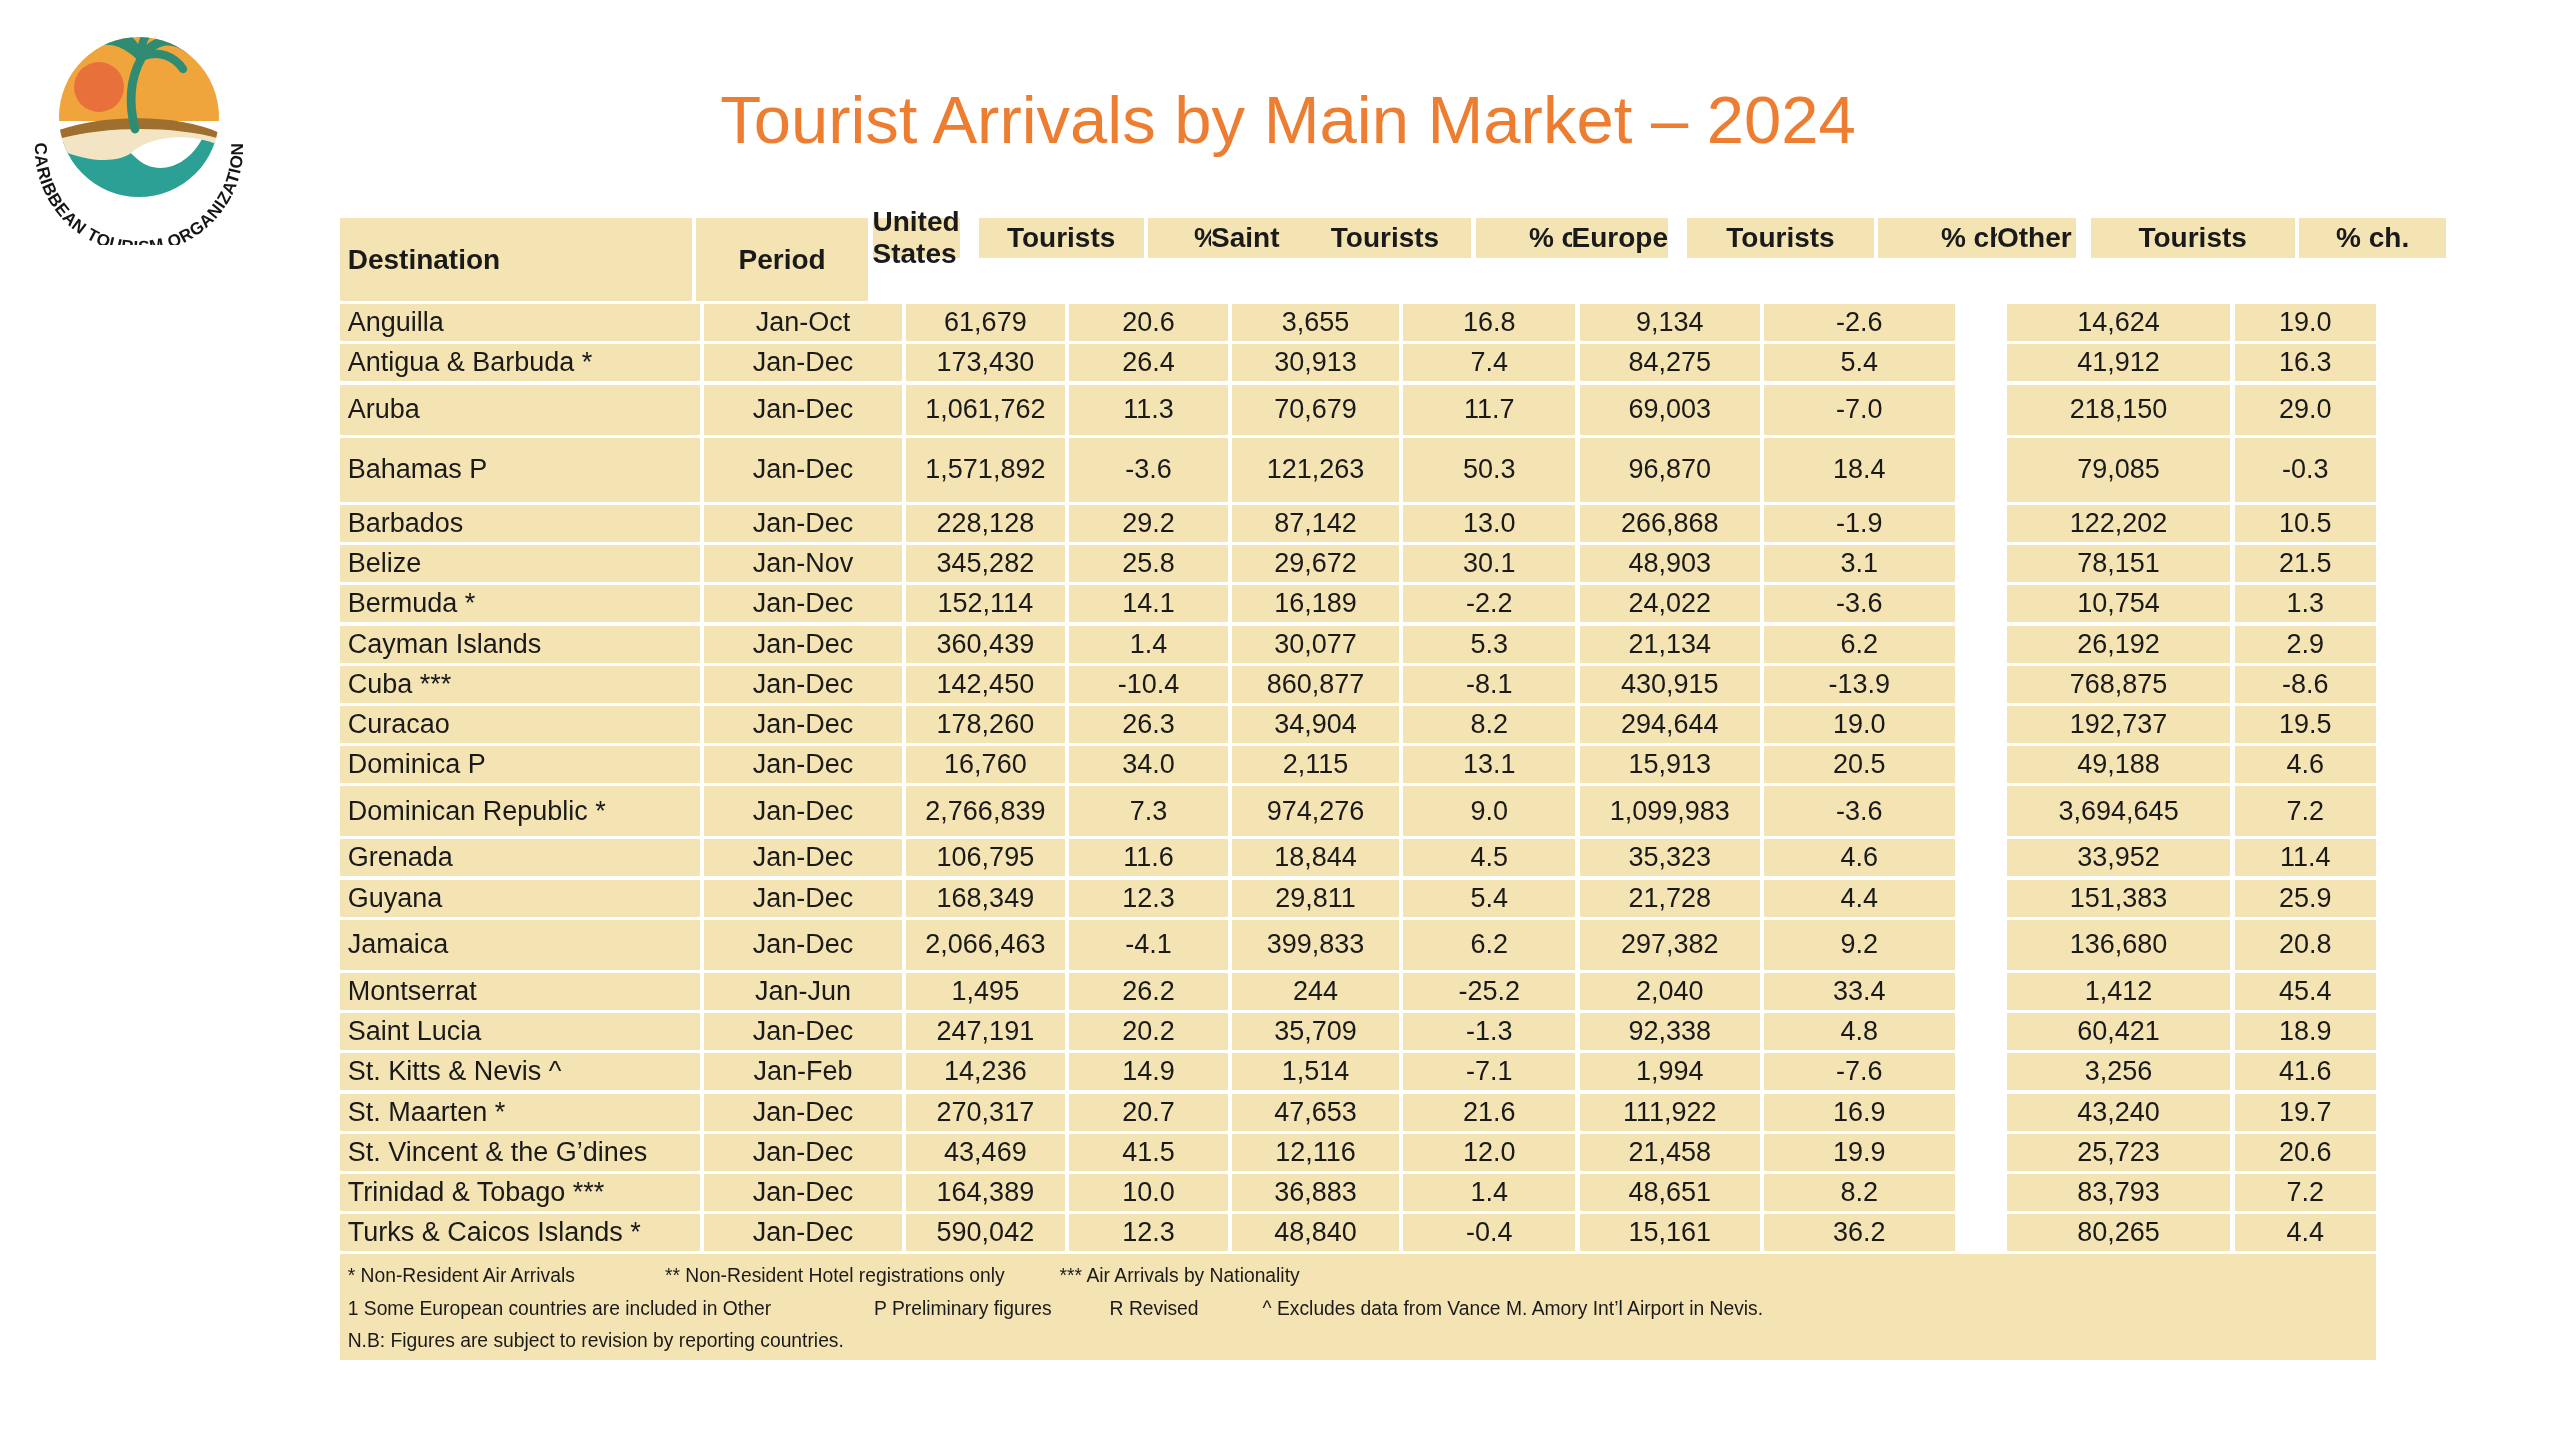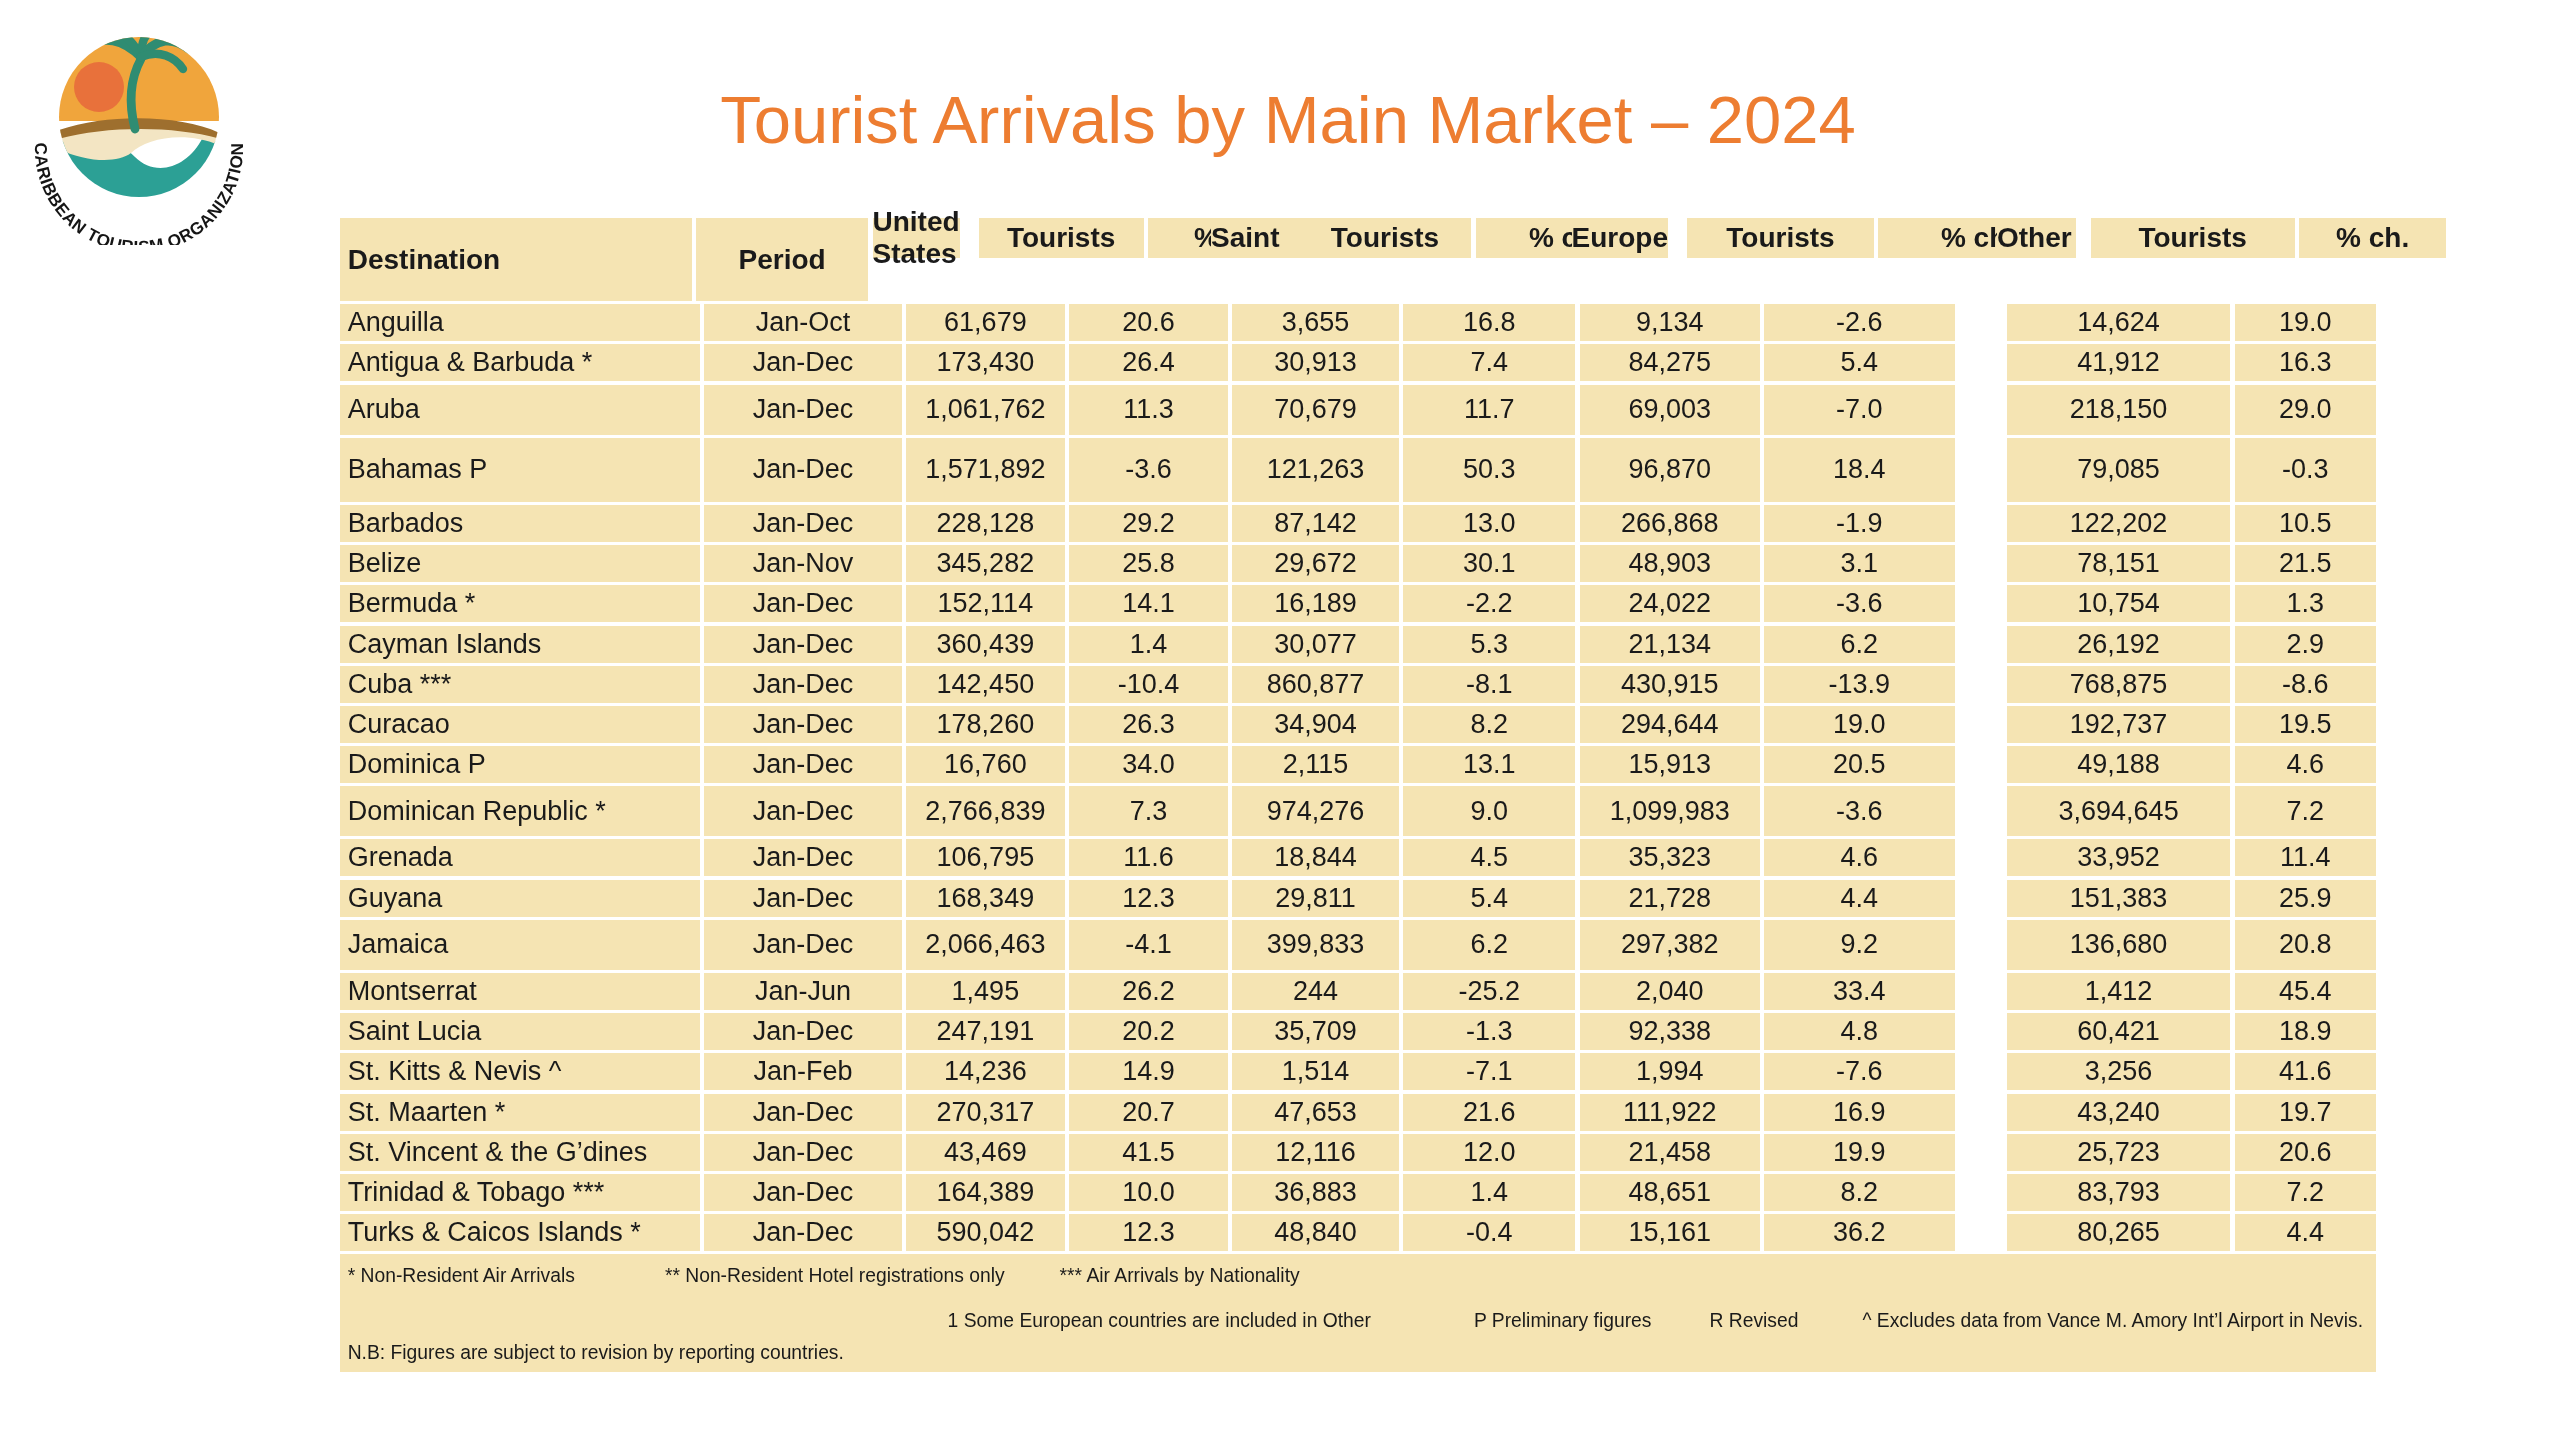--- a/index.html
+++ b/index.html
@@ -63,21 +63,21 @@
   .cell:nth-child(7){width:187px;}
   .cell:nth-child(8){width:198px;}
   .cell:nth-child(9){width:232px;margin-left:48px;}
   .cell:nth-child(10){width:147px;}
   .tfoot{
     margin-top:3.2px;background:var(--table_bg);box-sizing:border-box;
     padding:6.4px 13px 9px 7.7px;font-size:19.3px;line-height:1.05;
   }
   .fnline{white-space:nowrap;}
   .fn1{margin-top:5.2px;}
-  .fn2{margin-top:25px;text-align:right;}
+  .fn2{margin-top:13px;}
   .fn3{margin-top:6.4px;}
   .fn4{margin-top:11.6px;}
   .fn5{margin-top:11.6px;}
   .fn1 .seg2{margin-left:90px;} .fn1 .seg3{margin-left:55px;}
   .fn2 .seg2{margin-left:103px;} .fn2 .seg3{margin-left:58px;} .fn2 .seg4{margin-left:64px;}
 </style>
 </head>
 <body>
 
 <svg class="logo" viewBox="0 0 120 120" aria-hidden="true">

